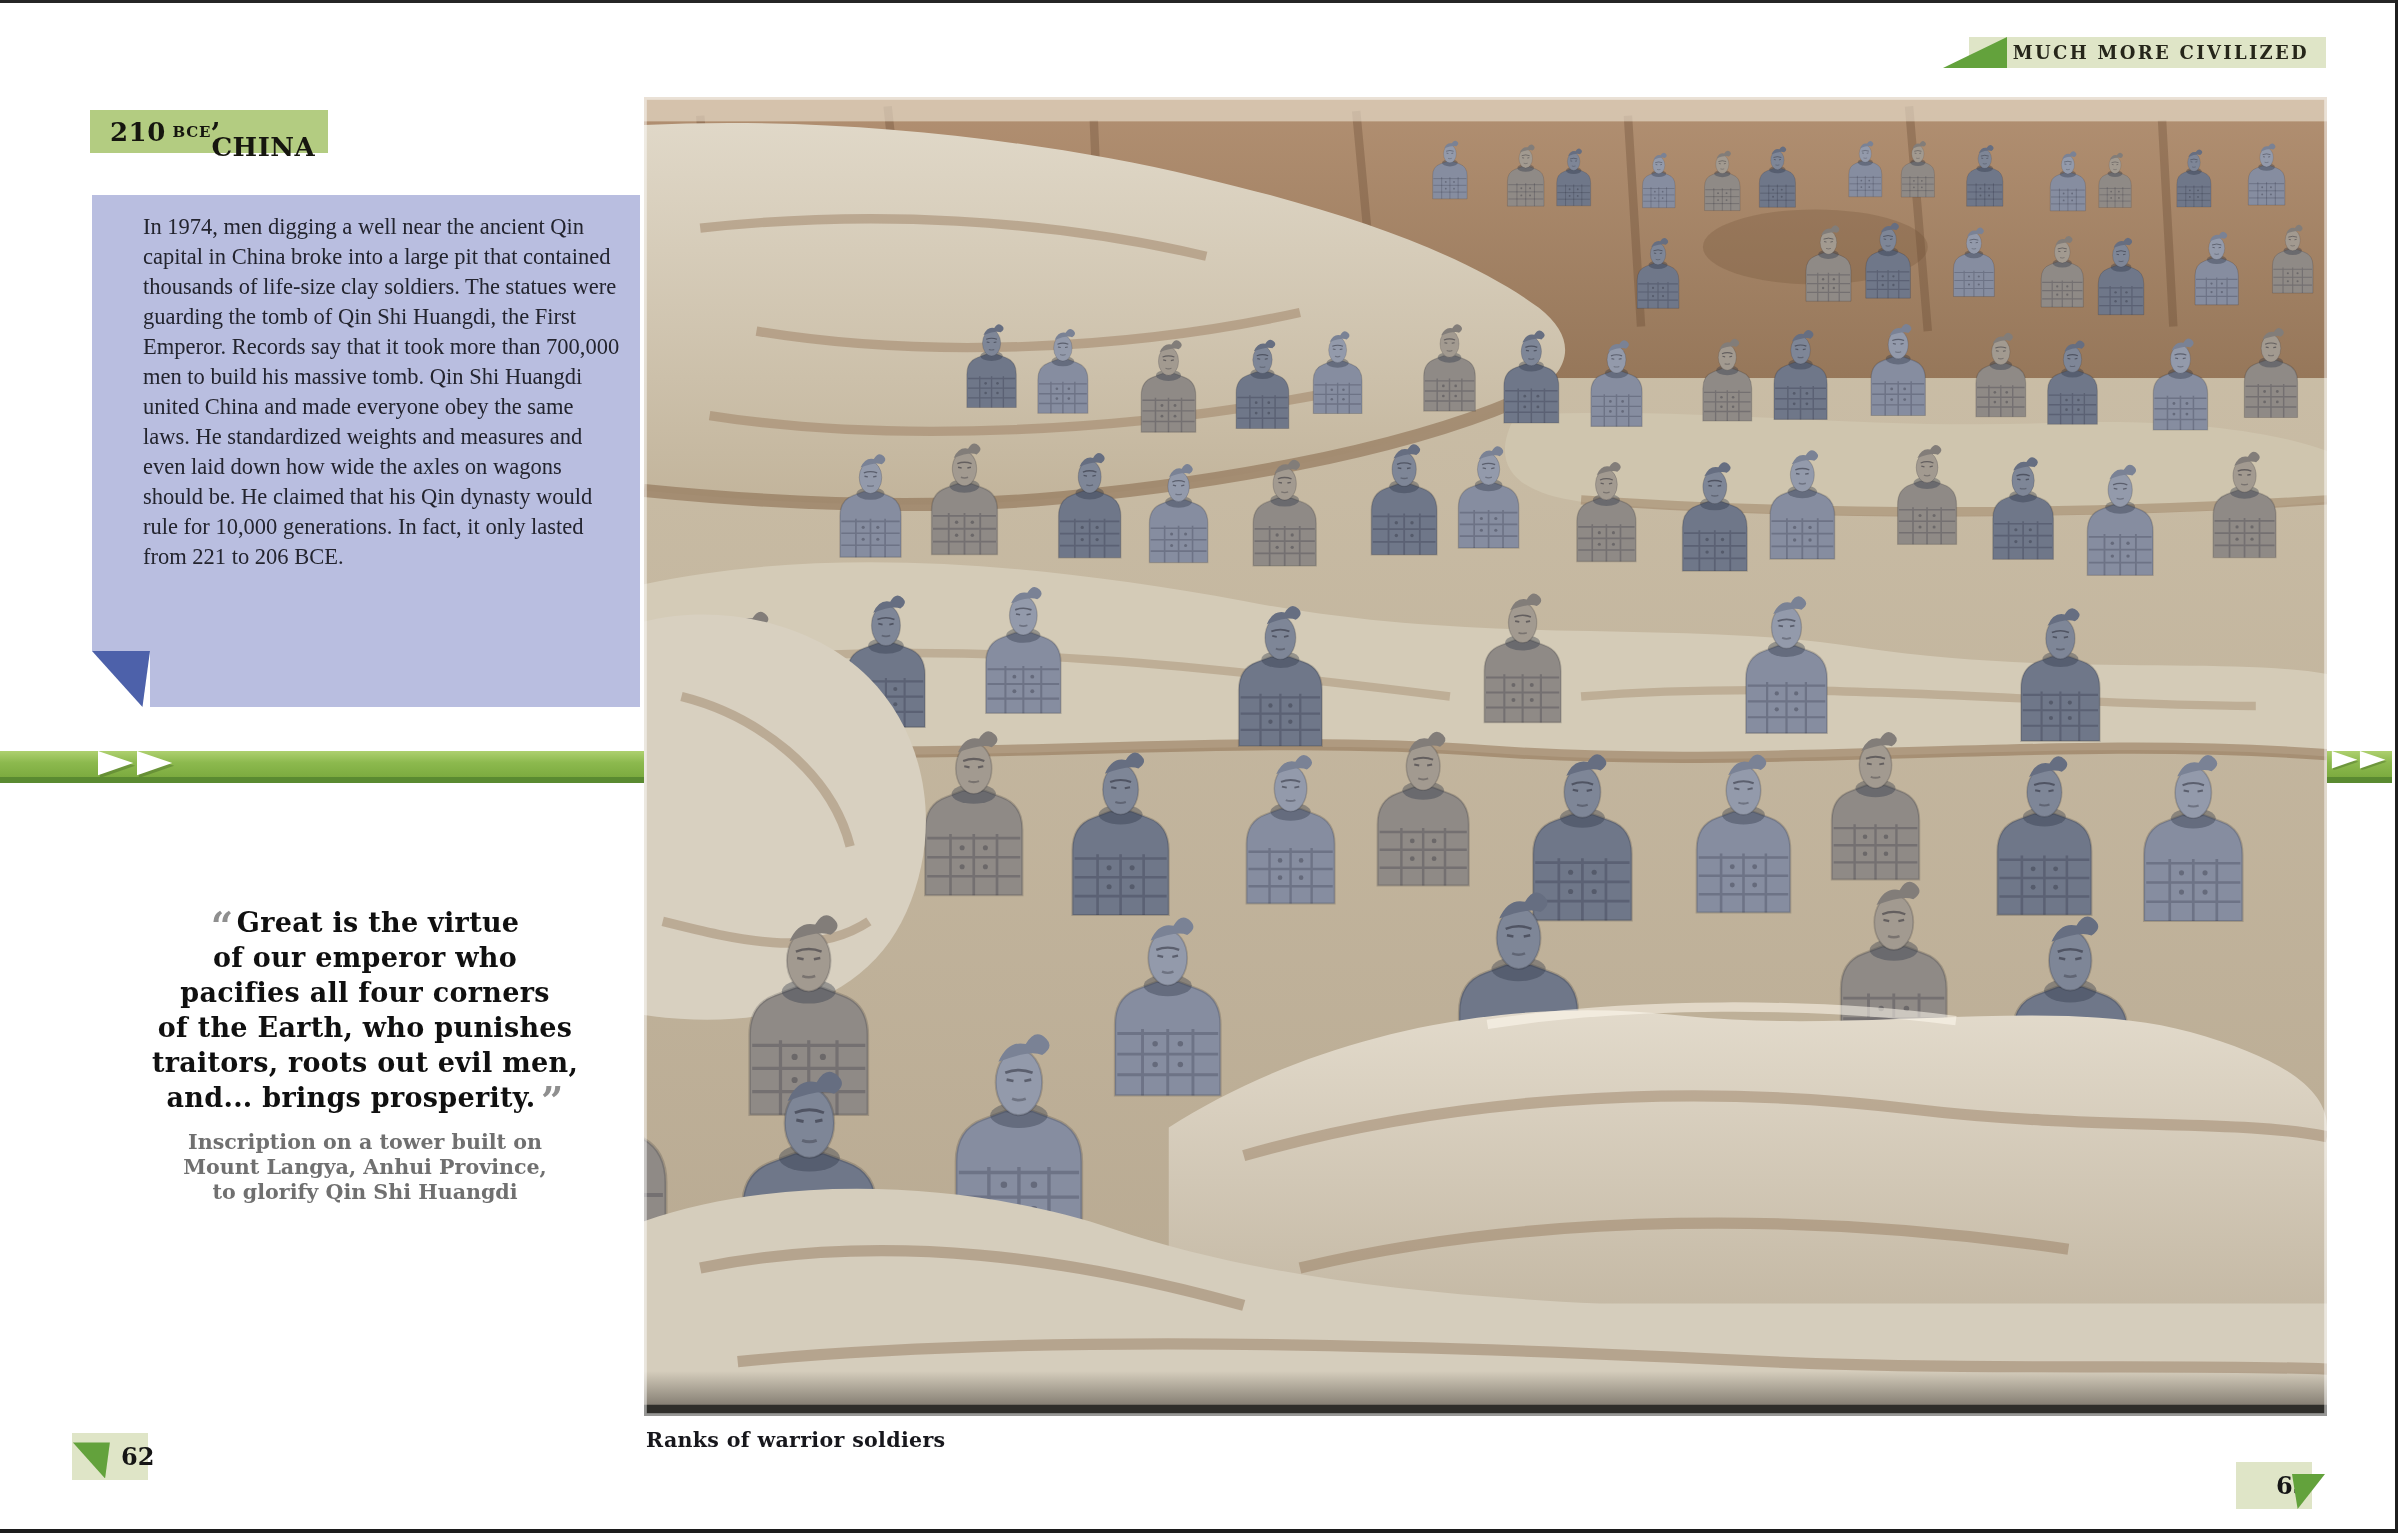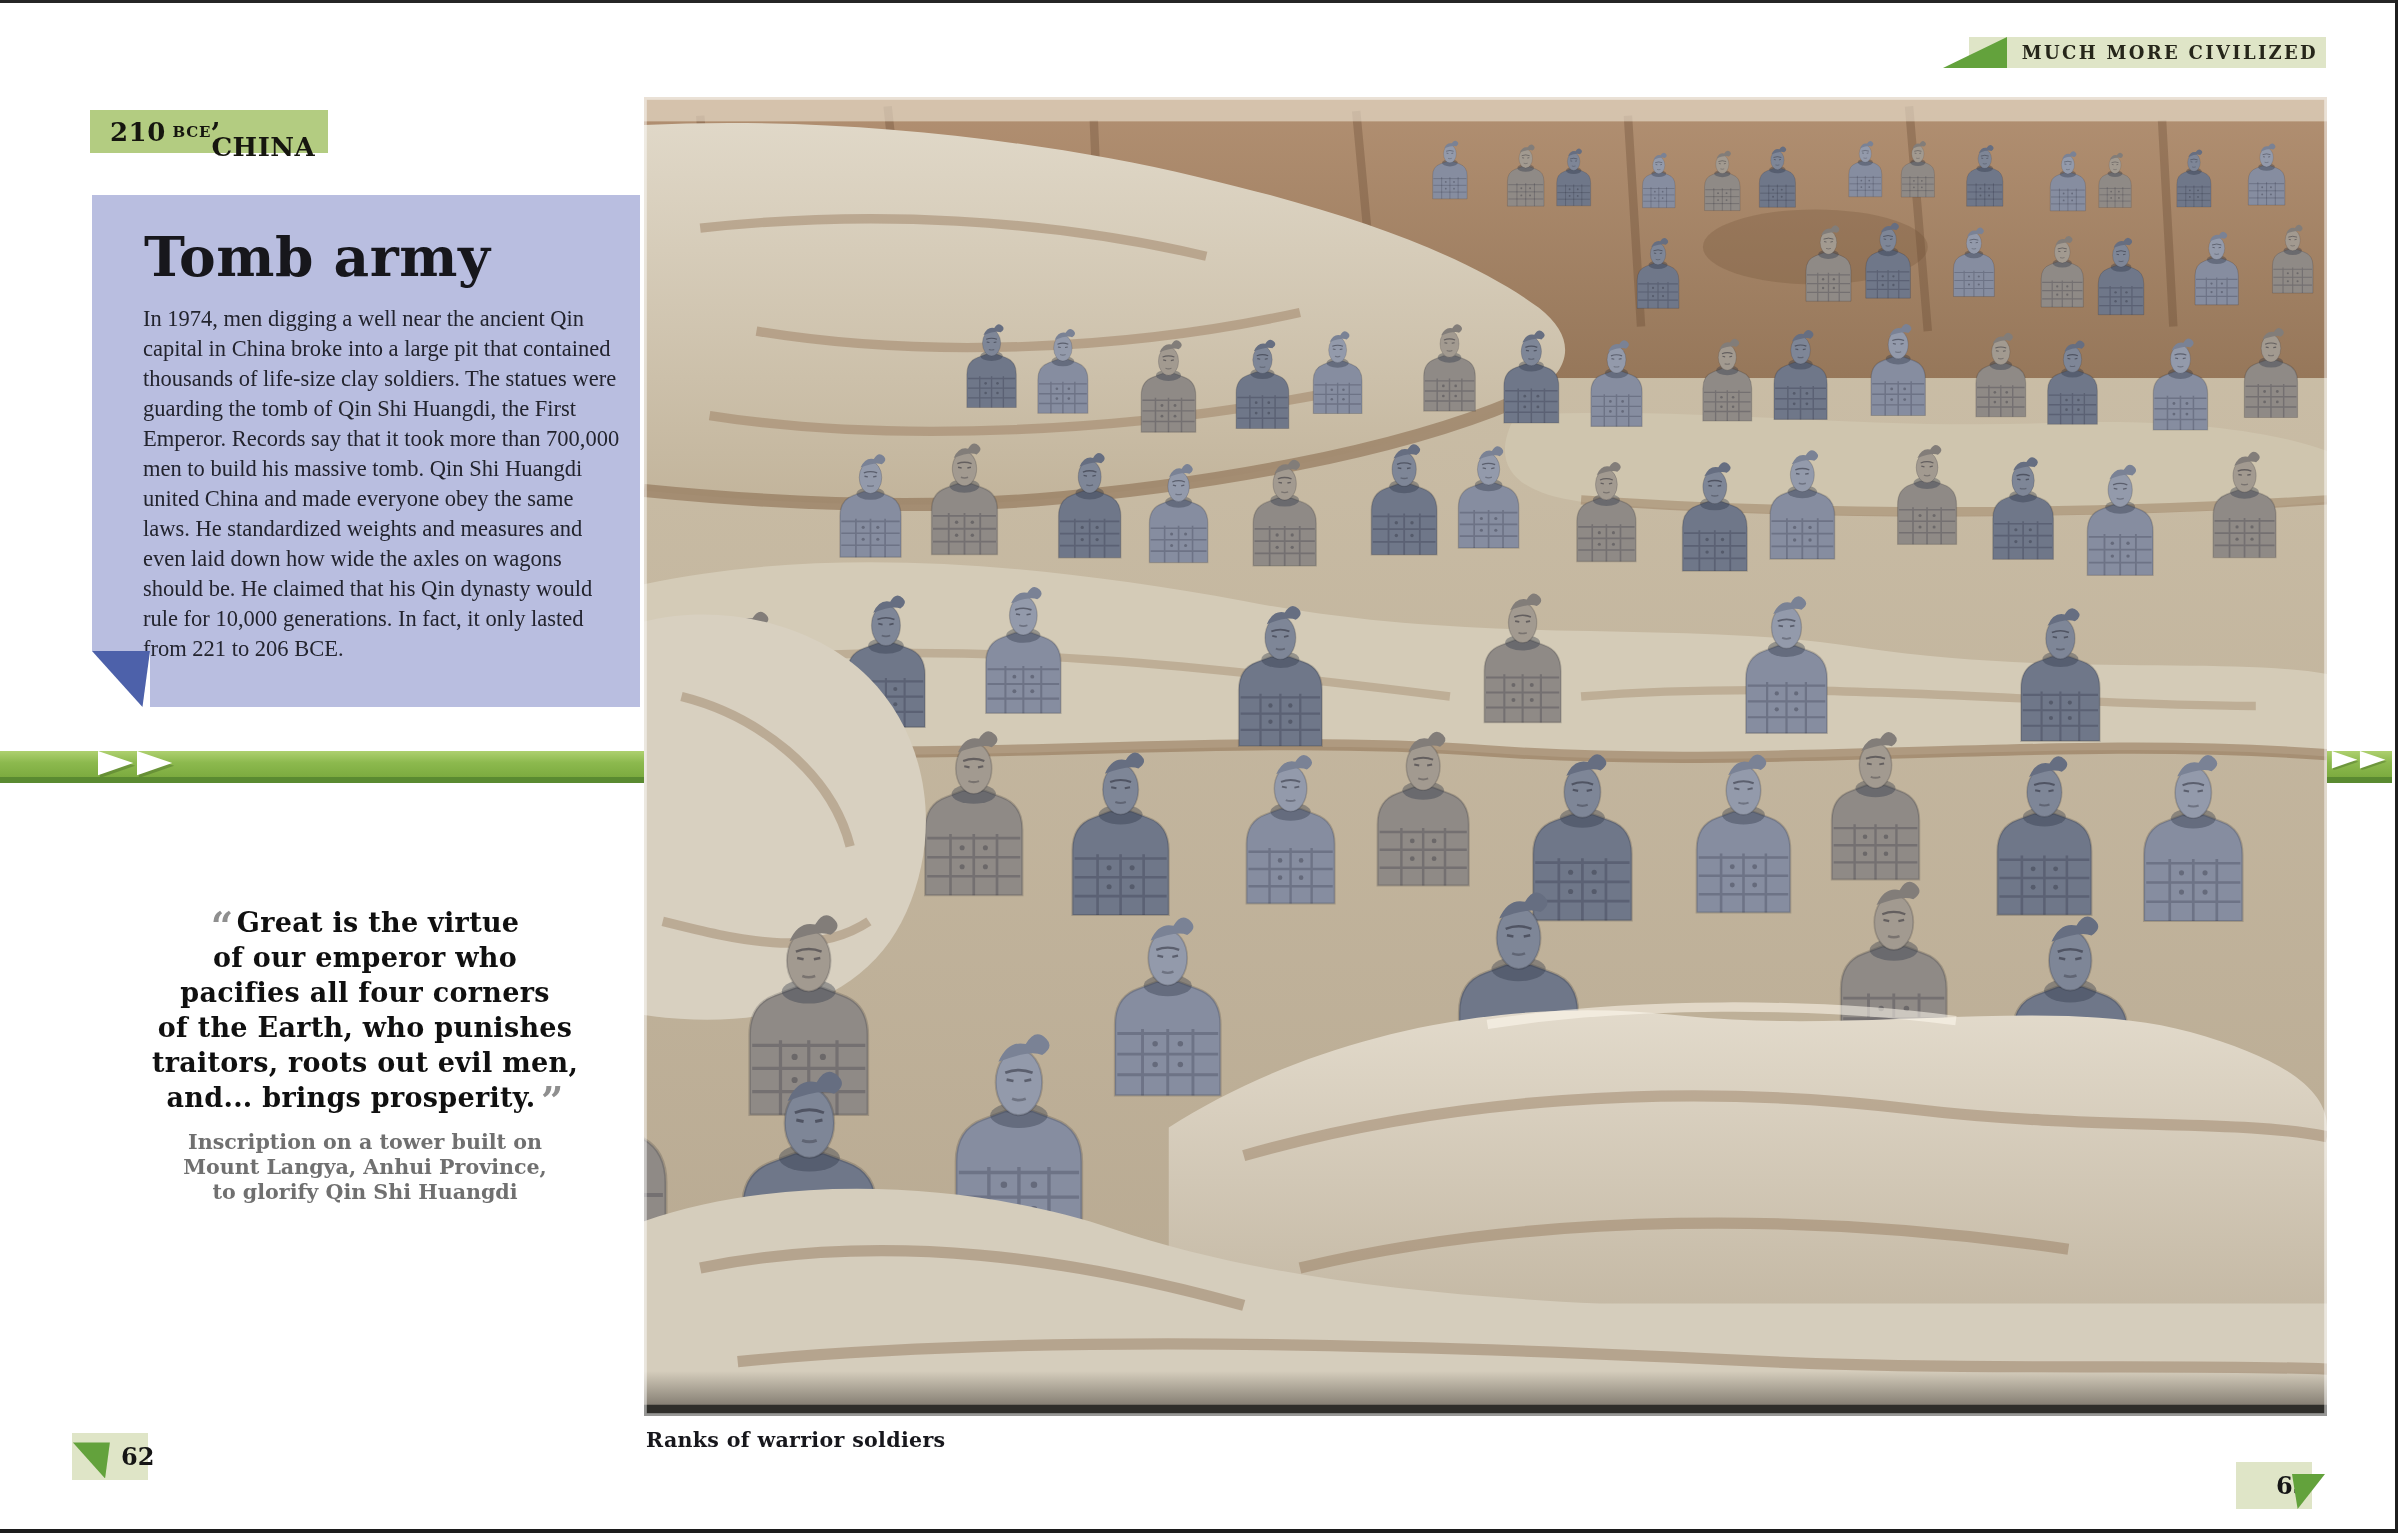--- a/index.html
+++ b/index.html
@@ -20,21 +20,21 @@
     padding-left:20px;box-sizing:border-box;font-weight:bold;
   }
   .tag-left .yr{font-size:26px;letter-spacing:0.5px;}
   .tag-left .era{font-size:15px;letter-spacing:0.9px;margin-left:6.6px;}
   .tag-left .pl{font-size:26px;letter-spacing:0.5px;}
 
   
   .tag-right{
     position:absolute;left:1969px;top:37px;width:357px;height:31px;
     background:#dfe5c7;color:#26261a;display:flex;align-items:center;justify-content:flex-end;
-    padding-right:8px;box-sizing:border-box;font-weight:bold;font-size:18px;letter-spacing:2.3px;
+    padding-right:17px;box-sizing:border-box;font-weight:bold;font-size:18px;letter-spacing:2.3px;
   }
   .tag-right .tri{
     position:absolute;left:-26px;top:0;width:64px;height:31px;background:#63a23c;
     clip-path:polygon(0 100%,100% 0,100% 100%);
   }
 
   
   .info-box{
     position:absolute;left:92px;top:195px;width:548px;height:512px;background:#b9bee0;
     clip-path:polygon(0px 0px,548px 0px,548px 512px,58px 512px,58px 456px,0px 456px);
@@ -125,21 +125,20 @@
     <span class="era">BCE</span>
     <span class="pl">, CHINA</span>
   </div>
 
   <div class="tag-right">
     <span class="tri"></span>
     <span>MUCH MORE CIVILIZED</span>
   </div>
 
   <div class="info-box">
-    <h2>Tomb army</h2>
     <p>In 1974, men digging a well near the ancient Qin capital in China broke into a large pit that contained thousands of life-size clay soldiers. The statues were guarding the tomb of Qin Shi Huangdi, the First Emperor. Records say that it took more than 700,000 men to build his massive tomb. Qin Shi Huangdi united China and made everyone obey the same laws. He standardized weights and measures and even laid down how wide the axles on wagons should be. He claimed that his Qin dynasty would rule for 10,000 generations. In fact, it only lasted from 221 to 206 BCE.</p>
   </div>
   <div class="fold-tri"></div>
 
   <div class="ff-bar ff-left">
     <svg class="ff-arrows" width="86" height="26" viewBox="0 0 92 28">
       <polygon points="4,1 4,27 42,14" fill="rgba(40,70,20,.28)" transform="translate(2,2)"></polygon>
       <polygon points="46,1 46,27 84,14" fill="rgba(40,70,20,.28)" transform="translate(2,2)"></polygon>
       <polygon points="4,0 4,26 42,13" fill="#ffffff"></polygon>
       <polygon points="46,0 46,26 84,13" fill="#ffffff"></polygon>

